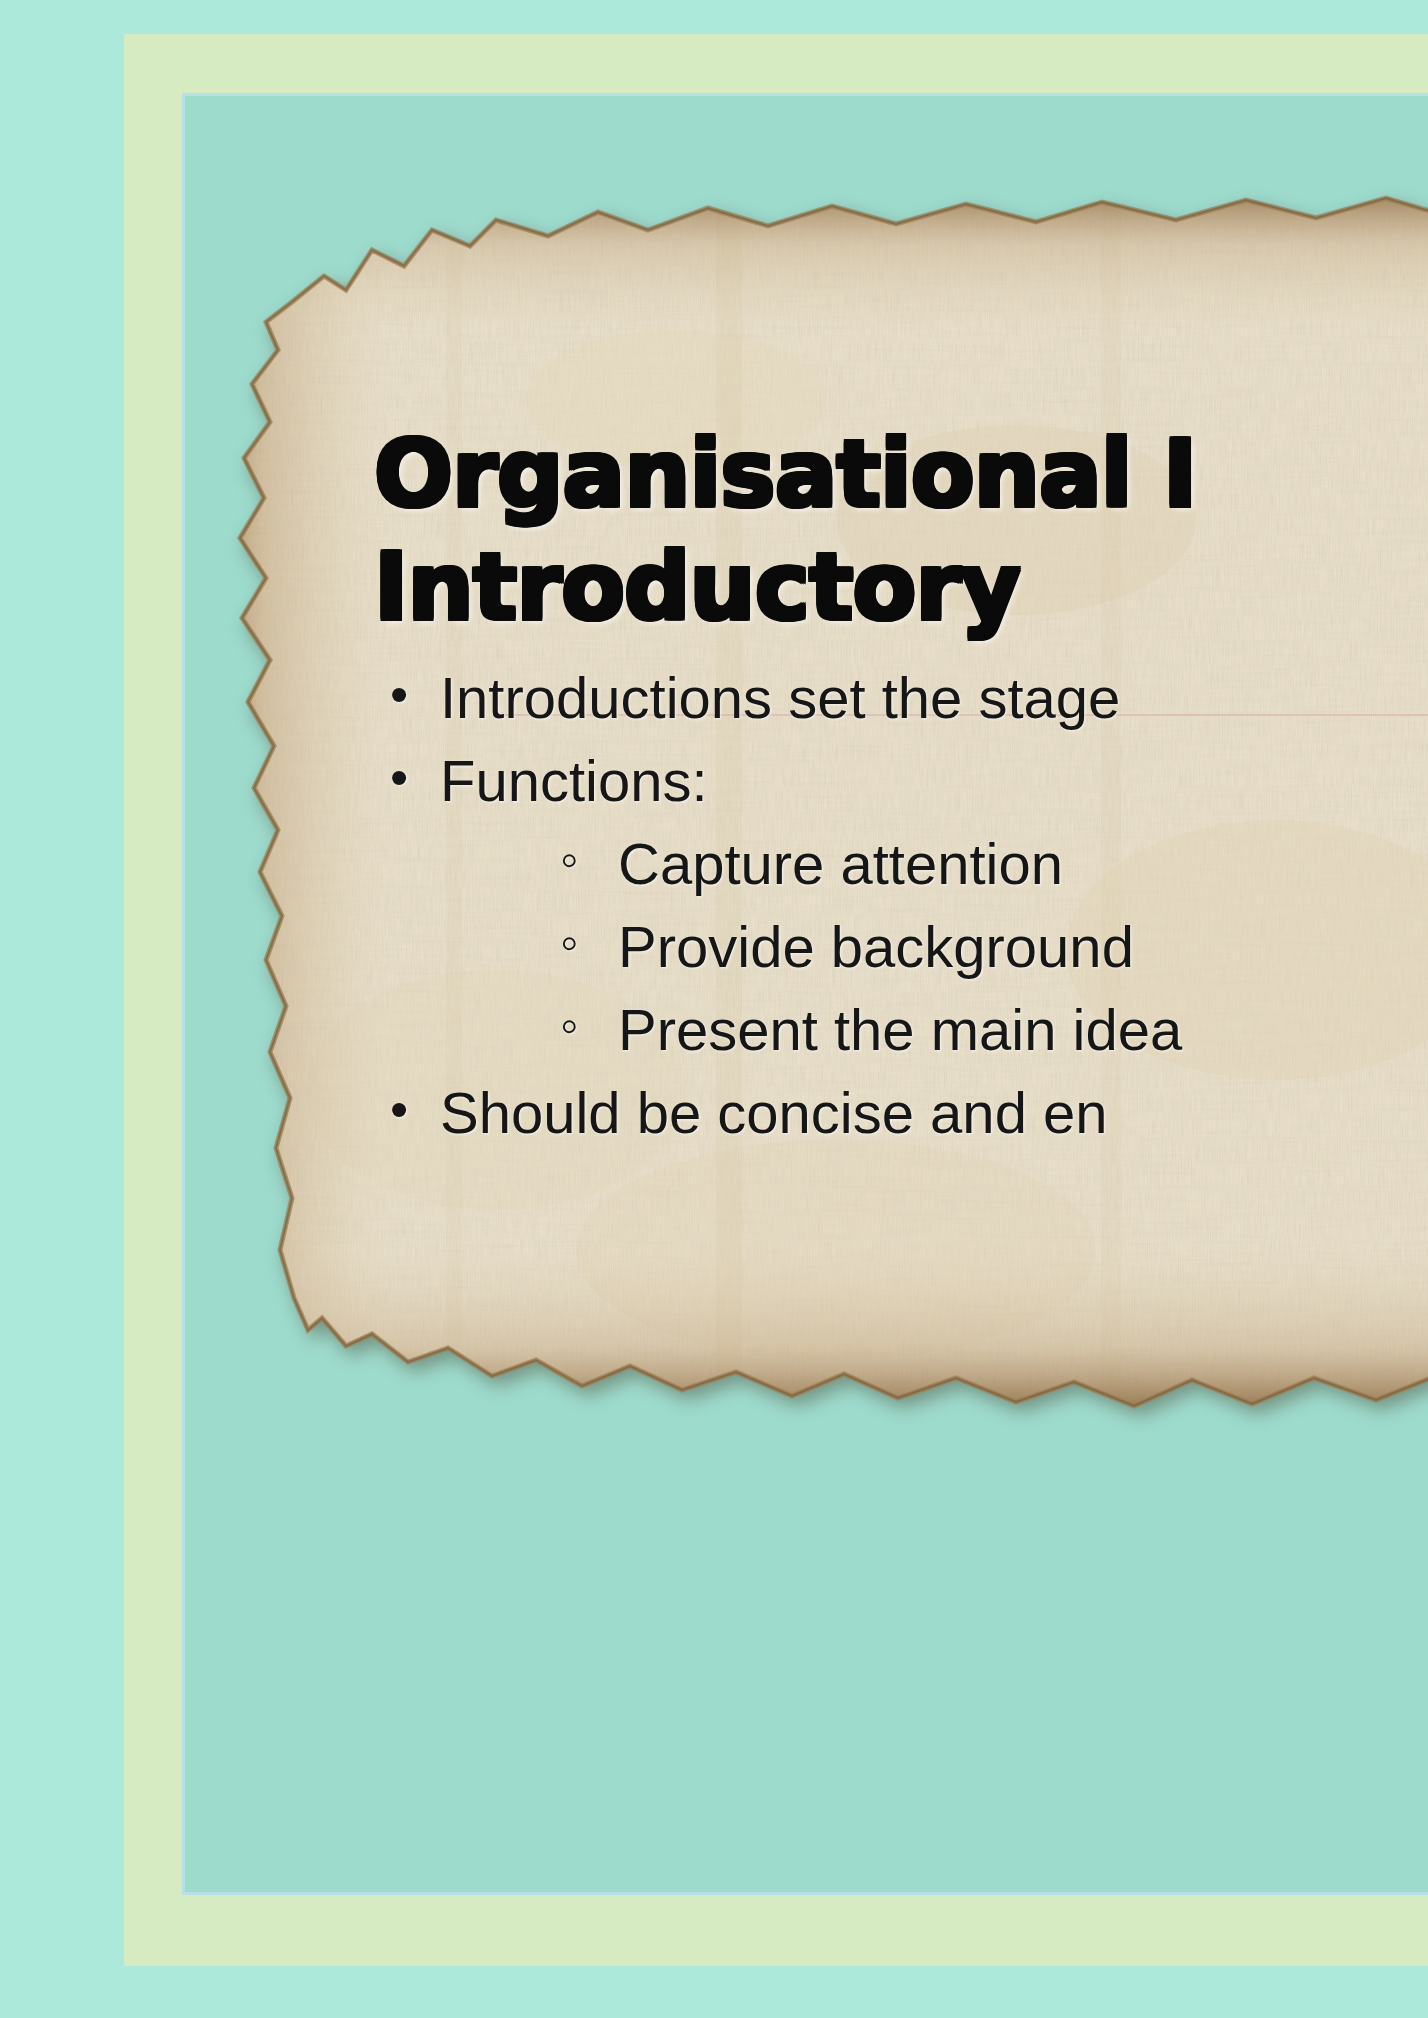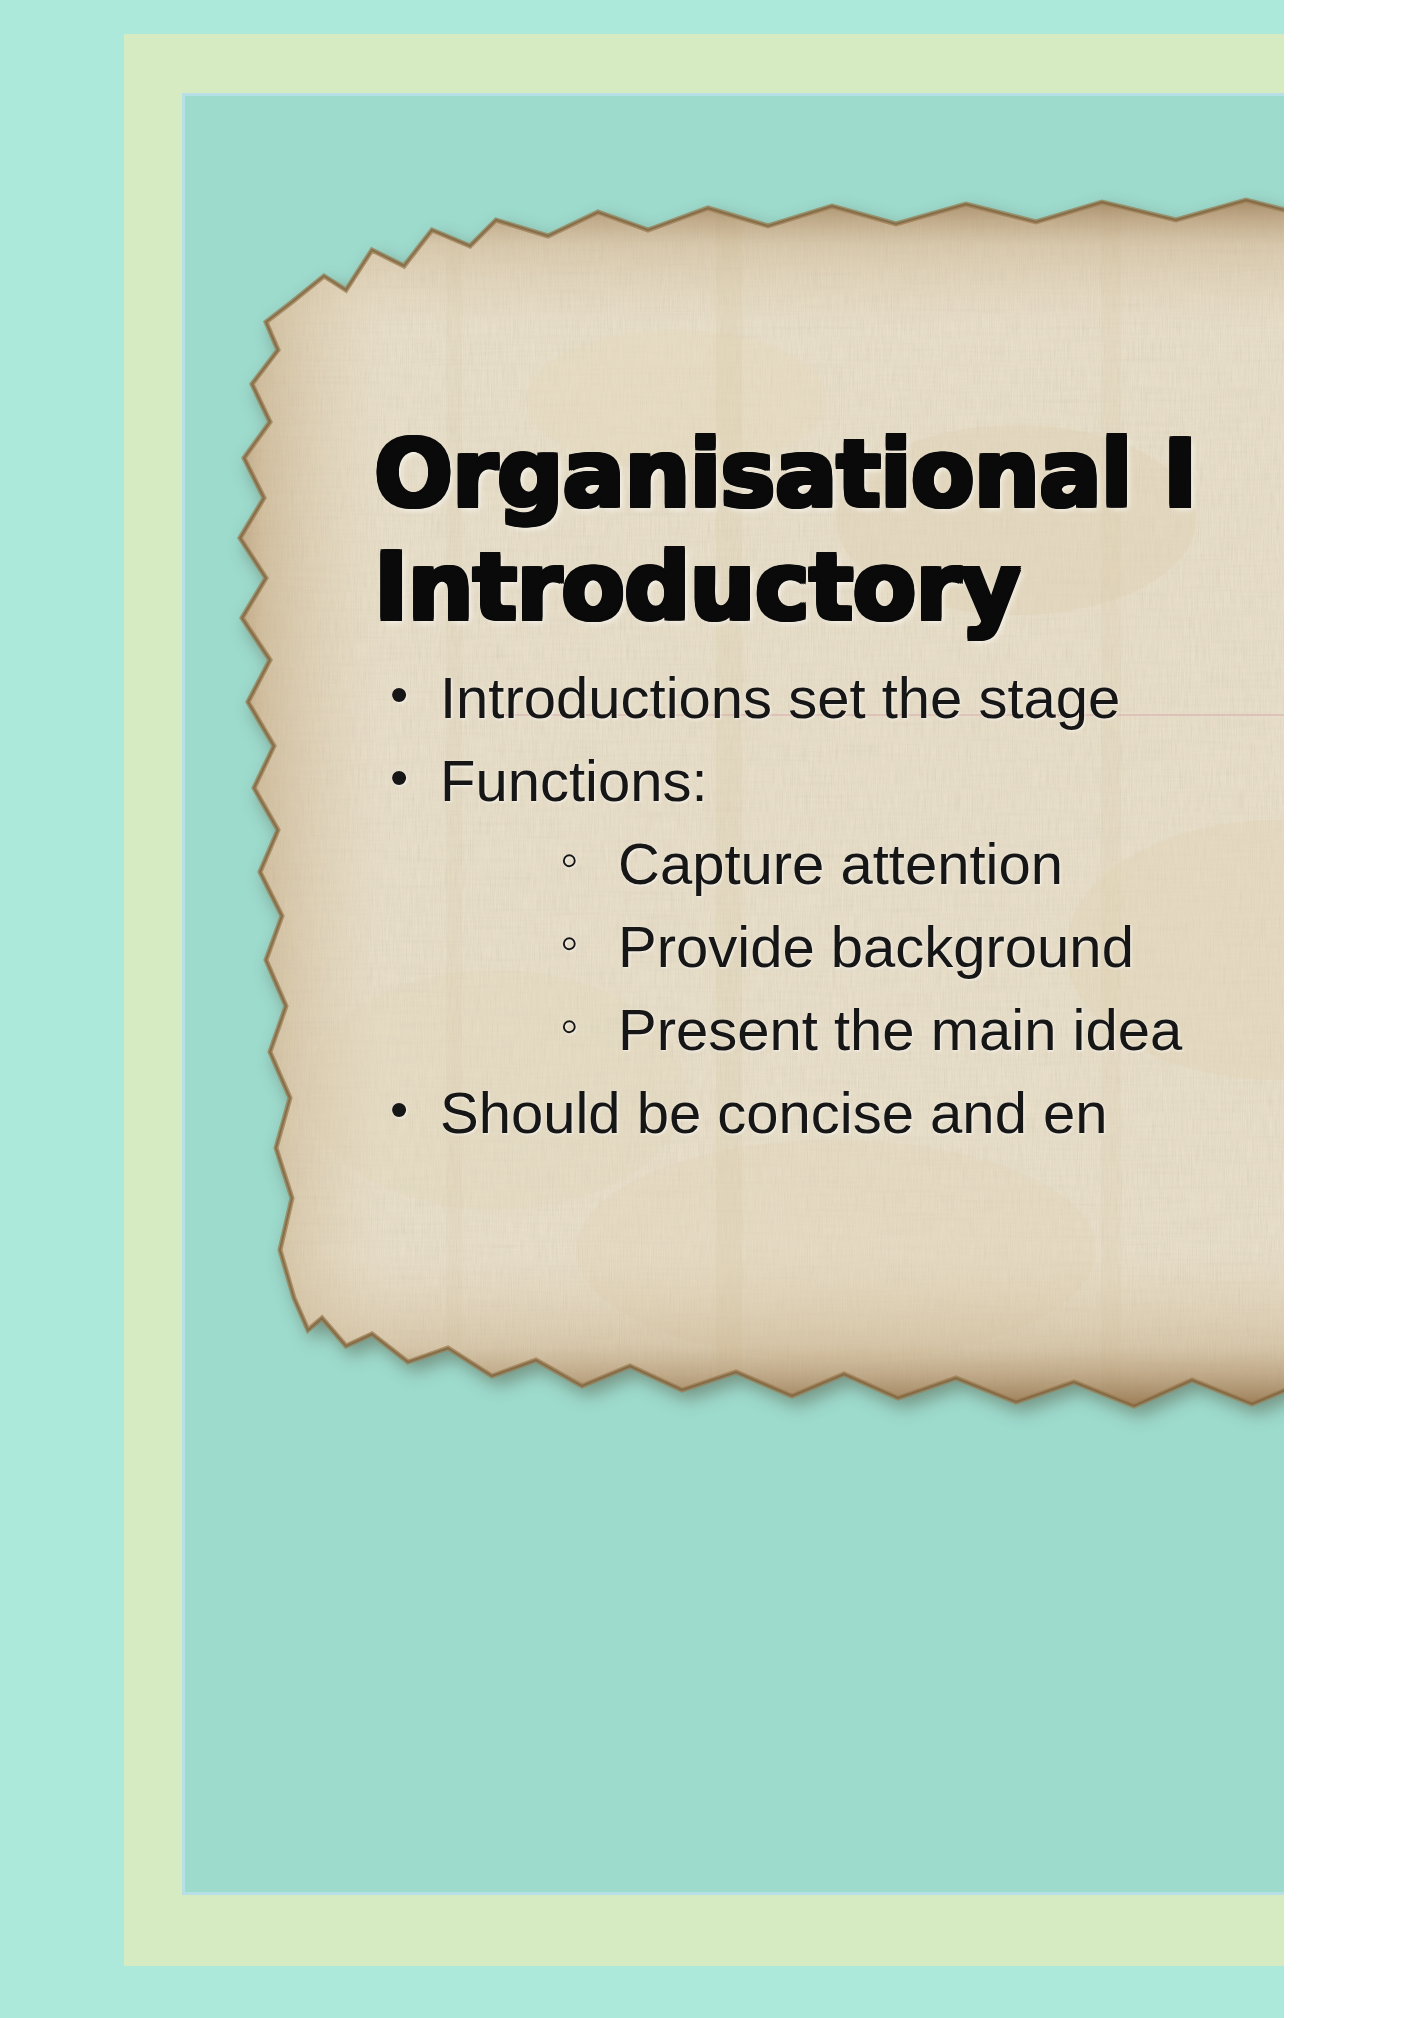--- a/index.html
+++ b/index.html
@@ -8,21 +8,21 @@
     padding: 0;
     background: #ffffff;
   }
   body {
     font-family: "Liberation Sans", sans-serif;
   }
 
   
   .slide-canvas {
     position: relative;
-    width: 1284px;
+    width: 1428px;
     height: 2018px;
     overflow: hidden;
     background: #ade9da;
   }
 
   
   .layer-outer {
     position: absolute;
     inset: 0;
     background: #ade9da;

